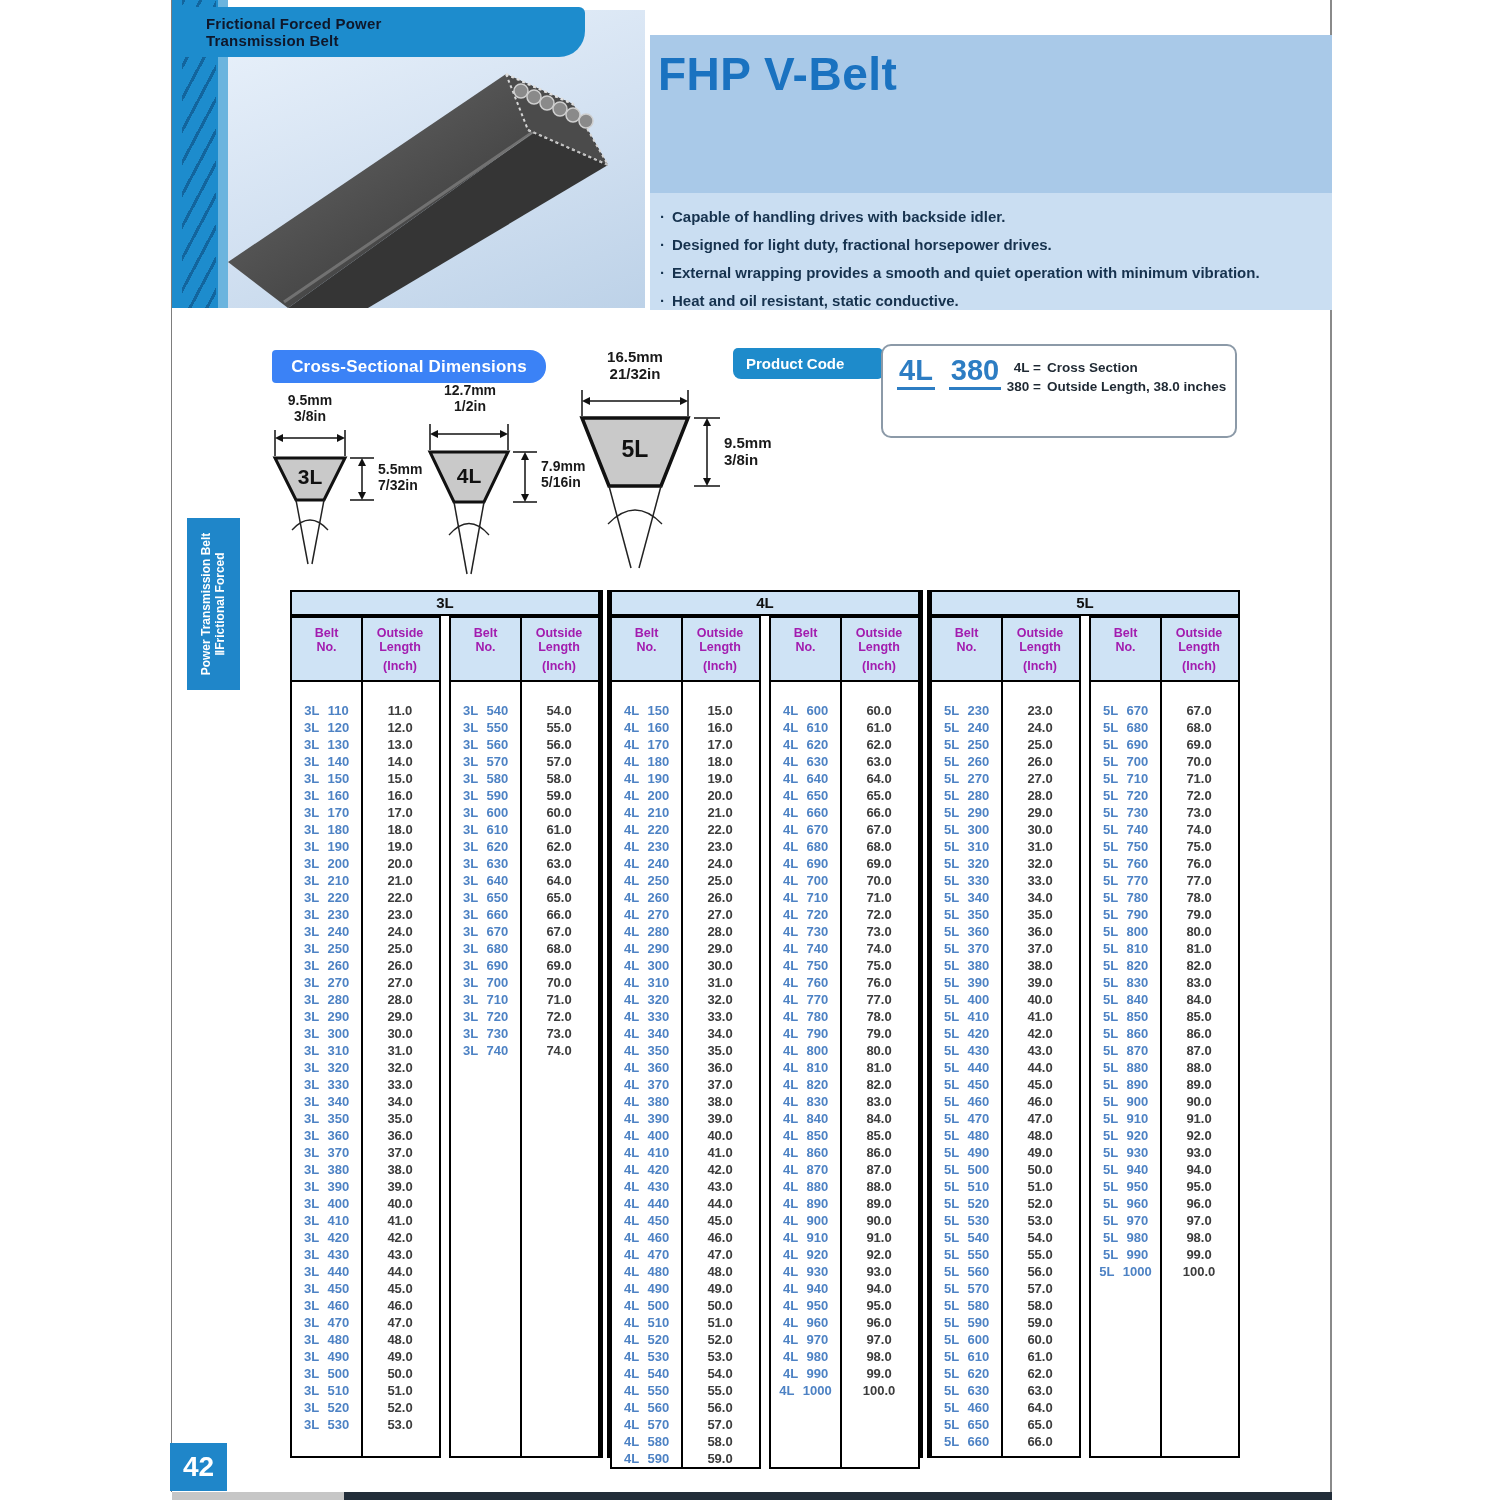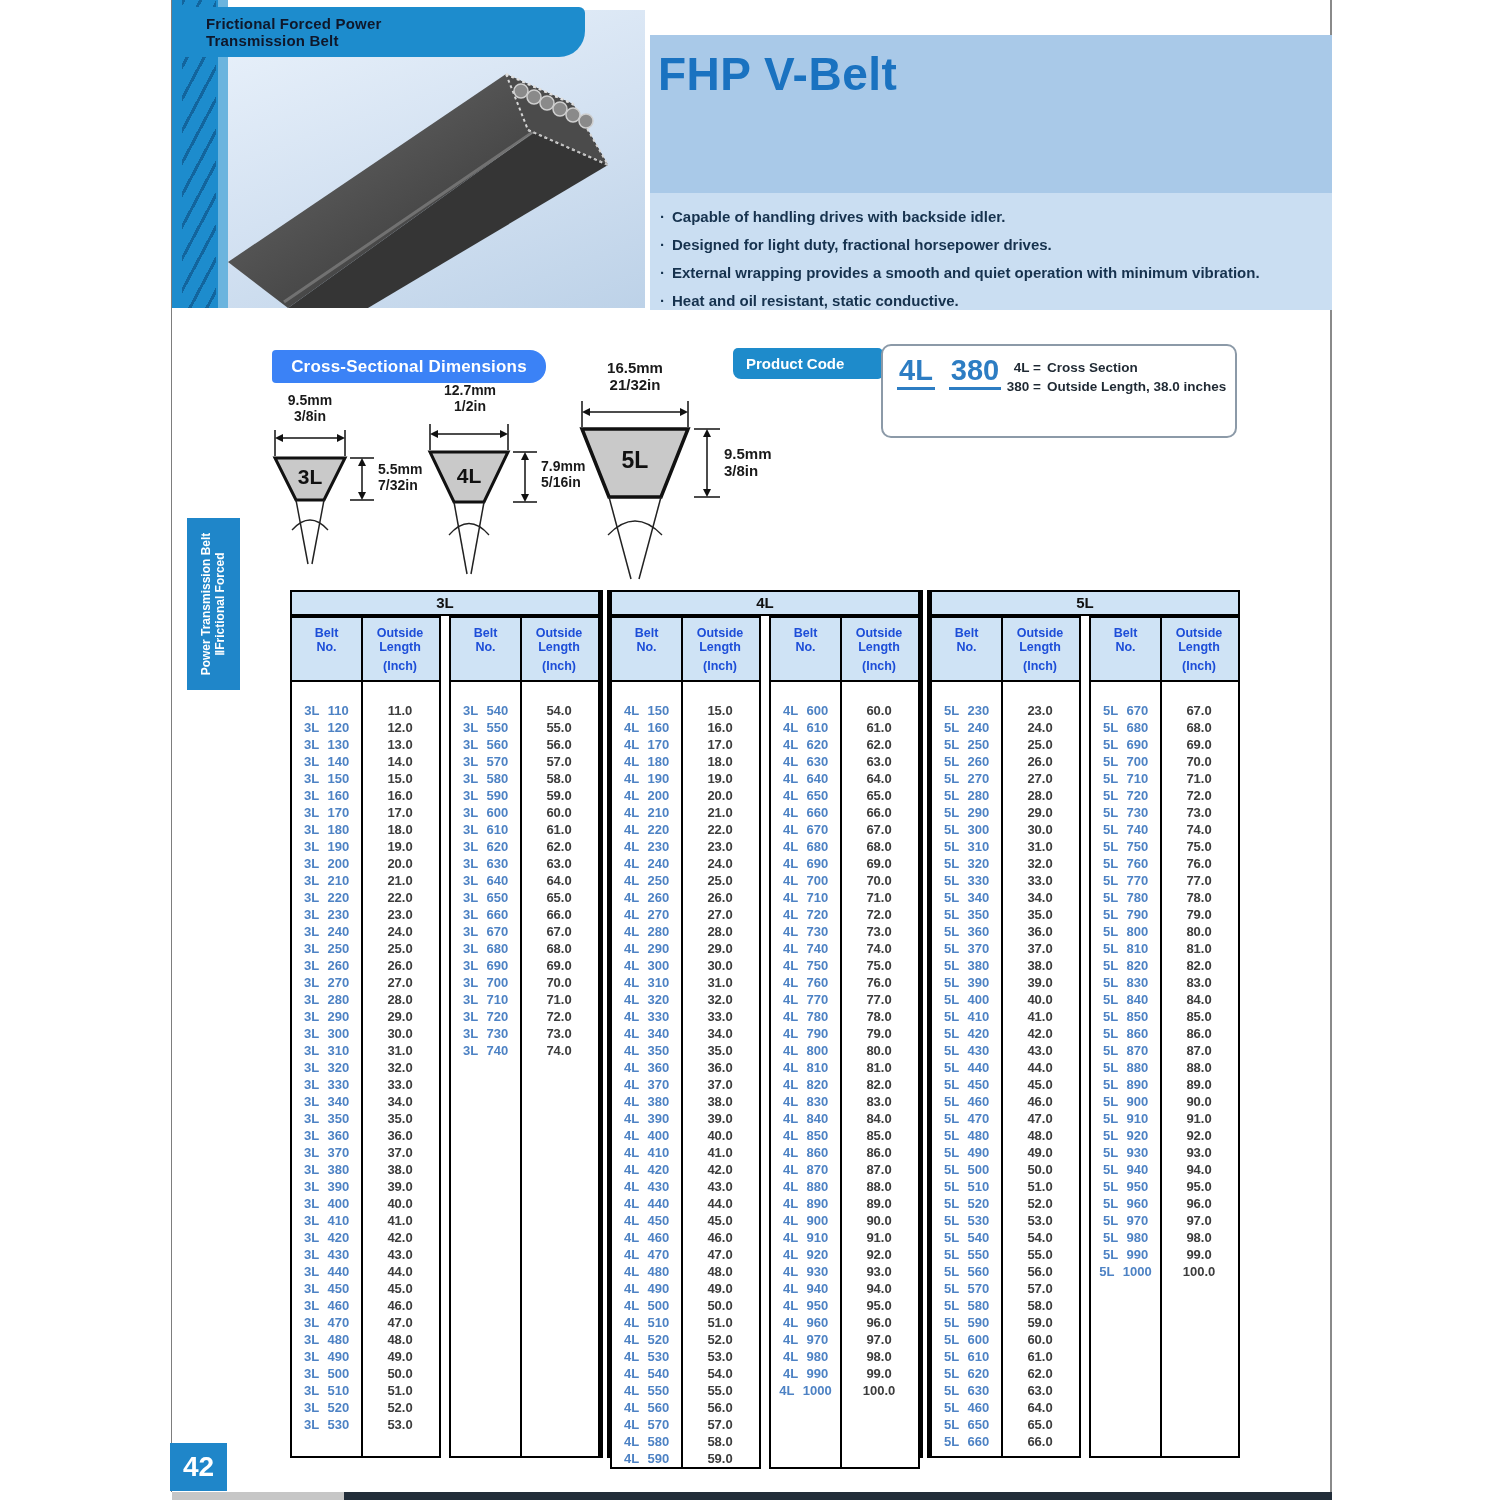--- a/index.html
+++ b/index.html
@@ -78,21 +78,21 @@
   .tsection{flex:1;display:flex;flex-direction:column;min-width:0;}
   .tsection-label{
     height:26px;background:#cfe3f5;border:2px solid #000;box-sizing:border-box;
     font-size:15px;font-weight:bold;text-align:center;line-height:22px;color:#111;
   }
   .tsection-body{flex:1;display:flex;gap:8px;}
   .pair{flex:1;border:2px solid #000;box-sizing:border-box;position:relative;display:flex;flex-direction:column;min-width:0;}
   .pair .vline{position:absolute;left:47%;top:0;bottom:0;width:2px;background:#000;}
   .phead{height:62px;background:#cfe3f5;border-bottom:2px solid #000;display:flex;flex:none;}
   .ph{box-sizing:border-box;padding-top:8px;display:flex;flex-direction:column;align-items:center;
-      font-size:12.5px;line-height:14px;font-weight:bold;color:#1d4ed8;text-align:center;}
+      font-size:12.5px;line-height:14px;font-weight:bold;color:#a21caf;text-align:center;}
   .ph.c1{width:47%;}
   .ph.c2{width:53%;}
   .ph .w40{width:40px;}
   .ph .w62{width:62px;}
   .ph .unit{margin-top:5px;}
   .rows{padding-top:20px;overflow:hidden;flex:1;}
   .trow{height:17px;display:flex;align-items:center;}
   .trow .c{text-align:center;font-size:13px;font-weight:bold;word-spacing:5px;}
   .trow .belt{width:47%;color:#4d82c4;}
   .trow .len{width:53%;color:#3c3c3c;word-spacing:0;}
@@ -234,21 +234,21 @@
     <div>12.7mm</div>
     <div>1/2in</div>
   </div>
   <div class="profile-label" style="left:5px;top:86px;width:78px;font-size:21px;">4L</div>
   <div class="dim-label left-align" style="left:116px;top:80px;width:66px;">
     <div>7.9mm</div>
     <div>5/16in</div>
   </div>
 </div>
 
-<div class="diagram" style="left:578px;top:357px;width:215px;height:255px;">
+<div class="diagram" style="left:578px;top:346px;width:215px;height:255px;">
   <svg width="215" height="255" viewBox="0 0 215 255">
     <line x1="4" y1="44" x2="4" y2="70" stroke="#111" stroke-width="1.5"></line>
     <line x1="110" y1="44" x2="110" y2="70" stroke="#111" stroke-width="1.5"></line>
     <line x1="7" y1="55" x2="107" y2="55" stroke="#111" stroke-width="1.5"></line>
     <polygon points="4,55 12,51 12,59" fill="#111"></polygon>
     <polygon points="110,55 102,51 102,59" fill="#111"></polygon>
     <polygon points="4,72 110,72 83,140 31,140" fill="#c9c9c9" stroke="#111" stroke-width="3.5"></polygon>
     <line x1="116" y1="72" x2="142" y2="72" stroke="#111" stroke-width="1.5"></line>
     <line x1="116" y1="140" x2="142" y2="140" stroke="#111" stroke-width="1.5"></line>
     <line x1="129" y1="75" x2="129" y2="137" stroke="#111" stroke-width="1.5"></line>

